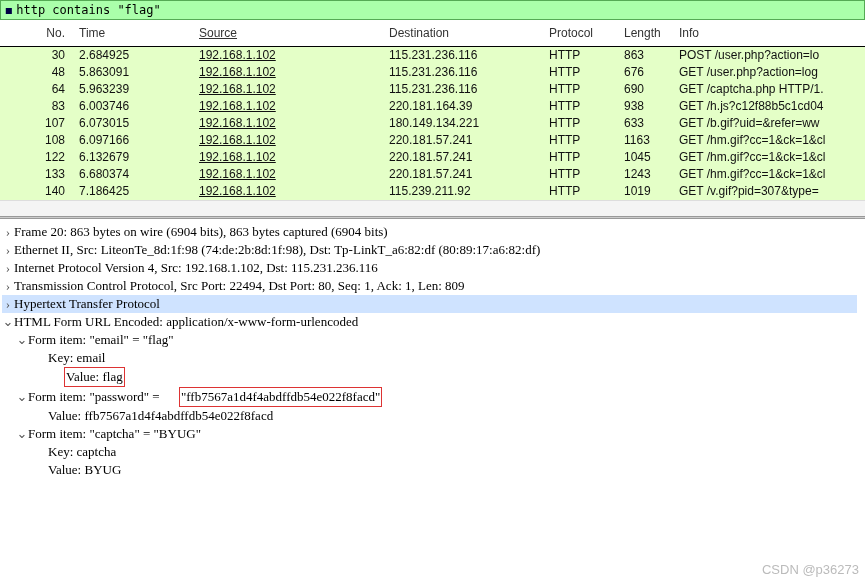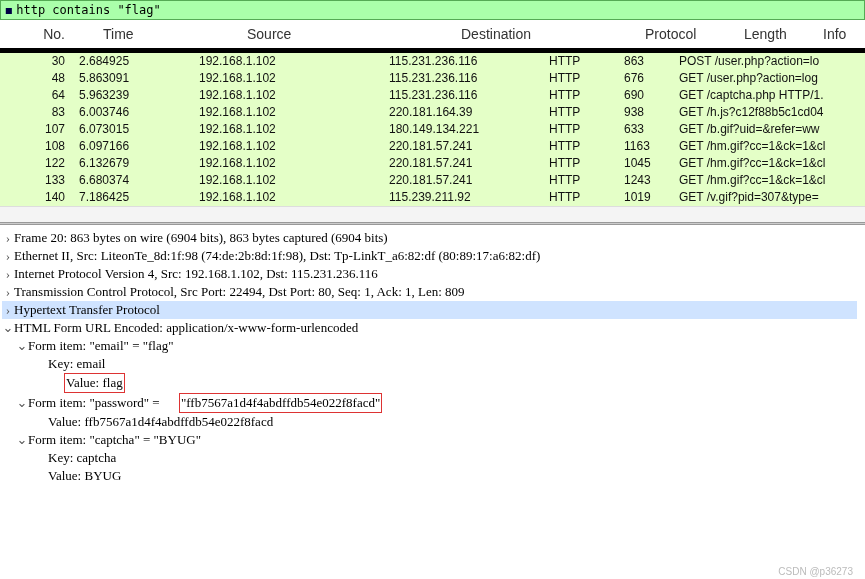--- a/index.html
+++ b/index.html
@@ -1,41 +1,41 @@
 <!DOCTYPE html>
 <html><head>
 <meta charset="utf-8">
 <style>
   * { margin:0; padding:0; box-sizing:border-box; }
   body { font-family:"Segoe UI",Arial,sans-serif; font-size:12px; color:#000; background:#fff; width:865px; overflow:hidden; }
   .filter-bar { background:#aaffaa; border:1px solid #5a5; padding:2px 4px; display:flex; align-items:center; height:20px; }
   .filter-bar .bm { color:#004; margin-right:4px; font-family:monospace; }
   .filter-bar .inp { background:transparent; border:none; outline:none; width:100%; font-family:monospace; font-size:12px; }
-  .col-head { display:flex; background:#fff; border-bottom:5px solid #000000; font-size:14px;gap:24px; }
+  .col-head { display:flex; background:#fff; border-bottom:1px solid #000000; font-size:12px; }
   .col-head .cell { padding:6px 4px; color:#333; }
   .c-no  { width:75px; text-align:right; padding-right:10px !important;}
   .c-tm  { width:120px; }
-  .c-src { width:190px; }
+  .c-src { width:190px;text-decoration:underline; }
   .c-dst { width:160px; }
   .c-pro { width:75px; }
   .c-len { width:55px; padding-right:6px !important;}
   .c-inf { flex:1; }
   .pl { }
   .prow { display:flex; background:#e4ffc7; height:17px; line-height:17px; font-size:12px; color:#111; cursor:pointer; }
   .prow .cell { padding:0 4px; white-space:nowrap; overflow:hidden; }
   .sep { height:3px; background:#ccc; border-top:1px solid #999; border-bottom:1px solid #999; }
   .scrollgap { height:16px; background:#f4f4f4; border-top:1px solid #ddd; }
   .tree { padding:4px 8px 4px 2px; font-family:Liberation Serif, serif; font-size:13px; line-height:18px; }
   .node { white-space:nowrap; }
   .caret { display:inline-block; width:12px; text-align:center; color:#555; user-select:none; cursor:pointer; }
   .i1 { padding-left:14px; }
   .i3 { padding-left:46px; }
   .hl-blue { background:#cfe3ff; }
   .hl-red { border:1.5px solid #d33; display:inline-block; padding:0 1px;margin-left:16px; }
-  .watermark { position:fixed; right:12px; bottom:2px; color:#bbb; font-size:10px;text-align:center; }
+  .watermark { position:fixed; right:6px; bottom:2px; color:#bbb; font-size:13px;text-align:center; }
 </style>
 </head>
 <body>
 
 <div class="filter-bar">
   <span class="bm">◼</span>
   <input class="inp" value="http contains &quot;flag&quot;" style="">
 </div>
 
 <div class="col-head">

